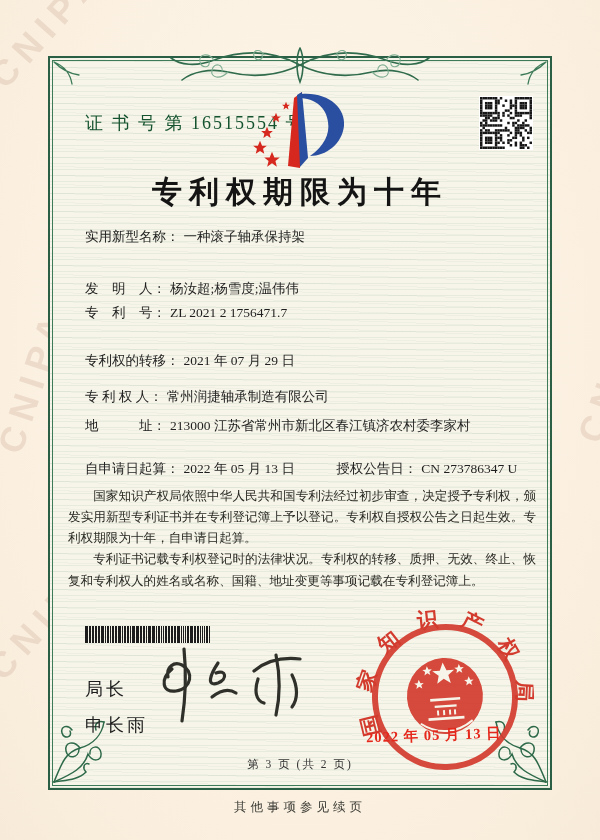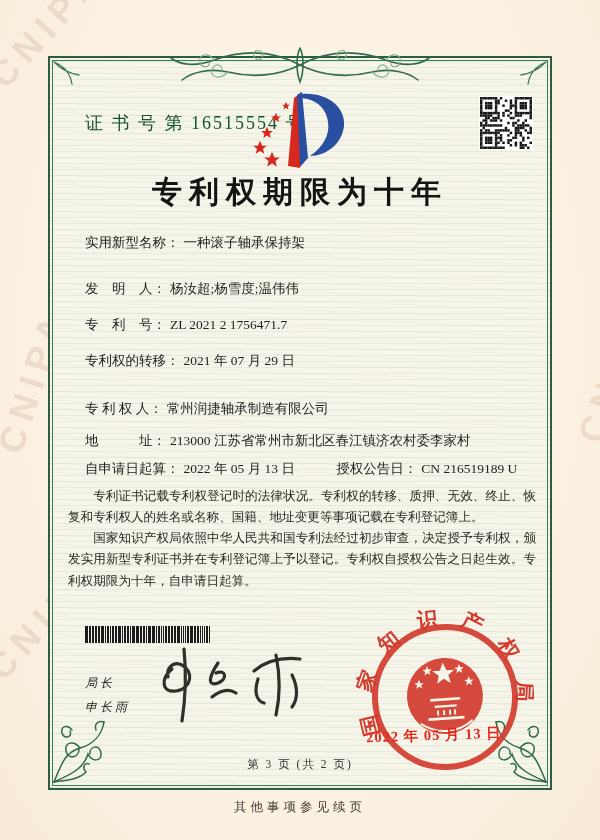--- a/index.html
+++ b/index.html
@@ -31,22 +31,22 @@
   .qr { position:absolute; left:479px; top:96px; width:54px; height:54px; background:#fff; padding:1px; }
   .row { position:absolute; left:85px; width:460px; font-size:13.5px; color:#1f1f1f; white-space:nowrap; }
   .flabel { color:#1f1f1f; }
   .fvalue { margin-left:4px; }
   .pair2 { margin-left:38px; }
   .paras { position:absolute; left:68px; top:486px; width:468px; font-size:12.6px;
            line-height:1.68; color:#2a2a25; text-align:justify; }
   .paras p { text-indent:2em; }
   .barcode { position:absolute; left:85px; top:626px; width:160px; height:17px;
              overflow:hidden; white-space:nowrap; font-size:0; }
-  .signer { position:absolute; left:85px; top:671px; font-size:12px; color:#1d1d1d;
-            letter-spacing:3px; line-height:2.0;font-style:italic; }
+  .signer { position:absolute; left:85px; top:671px; font-size:18px; color:#1d1d1d;
+            letter-spacing:3px; line-height:2.0; }
   .sig-svg { position:absolute; left:142px; top:643px; }
   .seal-svg { position:absolute; left:356px; top:608px; transform:rotate(-4deg); }
   .seal-date { position:absolute; left:366px; top:726px; font-size:14.5px; font-weight:bold;
                color:#e5271c; letter-spacing:1px; transform:rotate(-2deg); white-space:nowrap; }
   .footer-page { position:absolute; left:0; top:757px; width:100%; text-align:center;
                  font-size:11.5px; color:#333; letter-spacing:2px; }
   .cont-note { position:absolute; left:0; top:799px; width:100%; text-align:center;
                font-size:12.5px; color:#3a3a33; letter-spacing:4px; }
   svg { display:block; }
 </style>
@@ -344,46 +344,46 @@
       <rect x="19.84" y="49.6" width="2.48" height="2.48"></rect>
       <rect x="22.32" y="49.6" width="2.48" height="2.48"></rect>
       <rect x="39.68" y="49.6" width="2.48" height="2.48"></rect>
       <rect x="42.16" y="49.6" width="2.48" height="2.48"></rect>
       <rect x="47.12" y="49.6" width="2.48" height="2.48"></rect>
     </svg>
   </div>
 
 <div class="title">专利权期限为十年</div>
 
-<div class="row" style="top:234px">
+<div class="row" style="top:228px">
   <span class="flabel">实用新型名称：</span><span class="fvalue">一种滚子轴承保持架</span>
 </div>
 <div class="row" style="top:280px">
   <span class="flabel">发　明　人：</span><span class="fvalue">杨汝超;杨雪度;温伟伟</span>
 </div>
-<div class="row" style="top:316px">
+<div class="row" style="top:304px">
   <span class="flabel">专　利　号：</span><span class="fvalue">ZL 2021 2 1756471.7</span>
 </div>
 <div class="row" style="top:352px">
   <span class="flabel">专利权的转移：</span><span class="fvalue">2021 年 07 月 29 日</span>
 </div>
-<div class="row" style="top:400px">
+<div class="row" style="top:388px">
   <span class="flabel">专 利 权 人：</span><span class="fvalue">常州润捷轴承制造有限公司</span>
 </div>
-<div class="row" style="top:432px">
+<div class="row" style="top:417px">
   <span class="flabel">地　　　址：</span><span class="fvalue">213000 江苏省常州市新北区春江镇济农村委李家村</span>
 </div>
 <div class="row" style="top:460px">
   <span class="flabel">自申请日起算：</span><span class="fvalue">2022 年 05 月 13 日</span>
-  <span class="flabel pair2">授权公告日：</span><span class="fvalue">CN 216519189 U</span>
+  <span class="flabel pair2">授权公告日：</span><span class="fvalue">CN 273786347 U</span>
 </div>
 
 <div class="paras">
+  <p>国家知识产权局依照中华人民共和国专利法经过初步审查，决定授予专利权，颁发实用新型专利证书并在专利登记簿上予以登记。专利权自授权公告之日起生效。专利权期限为十年，自申请日起算。</p>
   <p>专利证书记载专利权登记时的法律状况。专利权的转移、质押、无效、终止、恢复和专利权人的姓名或名称、国籍、地址变更等事项记载在专利登记簿上。</p>
-  <p>国家知识产权局依照中华人民共和国专利法经过初步审查，决定授予专利权，颁发实用新型专利证书并在专利登记簿上予以登记。专利权自授权公告之日起生效。专利权期限为十年，自申请日起算。</p>
 </div>
 
 <div class="barcode"><span style="display:inline-block;height:17px;width:3px;margin-right:1px;background:#1c1c1c;vertical-align:top;"></span><span style="display:inline-block;height:17px;width:2px;margin-right:1px;background:#1c1c1c;vertical-align:top;"></span><span style="display:inline-block;height:17px;width:2px;margin-right:1px;background:#1c1c1c;vertical-align:top;"></span><span style="display:inline-block;height:17px;width:2px;margin-right:1px;background:#1c1c1c;vertical-align:top;"></span><span style="display:inline-block;height:17px;width:2px;margin-right:1px;background:#1c1c1c;vertical-align:top;"></span><span style="display:inline-block;height:17px;width:3px;margin-right:1px;background:#1c1c1c;vertical-align:top;"></span><span style="display:inline-block;height:17px;width:1px;margin-right:1px;background:#1c1c1c;vertical-align:top;"></span><span style="display:inline-block;height:17px;width:2px;margin-right:1px;background:#1c1c1c;vertical-align:top;"></span><span style="display:inline-block;height:17px;width:1px;margin-right:1px;background:#1c1c1c;vertical-align:top;"></span><span style="display:inline-block;height:17px;width:2px;margin-right:1px;background:#1c1c1c;vertical-align:top;"></span><span style="display:inline-block;height:17px;width:2px;margin-right:1px;background:#1c1c1c;vertical-align:top;"></span><span style="display:inline-block;height:17px;width:3px;margin-right:1px;background:#1c1c1c;vertical-align:top;"></span><span style="display:inline-block;height:17px;width:1px;margin-right:1px;background:#1c1c1c;vertical-align:top;"></span><span style="display:inline-block;height:17px;width:2px;margin-right:1px;background:#1c1c1c;vertical-align:top;"></span><span style="display:inline-block;height:17px;width:2px;margin-right:1px;background:#1c1c1c;vertical-align:top;"></span><span style="display:inline-block;height:17px;width:1px;margin-right:1px;background:#1c1c1c;vertical-align:top;"></span><span style="display:inline-block;height:17px;width:3px;margin-right:1px;background:#1c1c1c;vertical-align:top;"></span><span style="display:inline-block;height:17px;width:3px;margin-right:1px;background:#1c1c1c;vertical-align:top;"></span><span style="display:inline-block;height:17px;width:2px;margin-right:1px;background:#1c1c1c;vertical-align:top;"></span><span style="display:inline-block;height:17px;width:2px;margin-right:1px;background:#1c1c1c;vertical-align:top;"></span><span style="display:inline-block;height:17px;width:1px;margin-right:1px;background:#1c1c1c;vertical-align:top;"></span><span style="display:inline-block;height:17px;width:3px;margin-right:1px;background:#1c1c1c;vertical-align:top;"></span><span style="display:inline-block;height:17px;width:3px;margin-right:1px;background:#1c1c1c;vertical-align:top;"></span><span style="display:inline-block;height:17px;width:1px;margin-right:1px;background:#1c1c1c;vertical-align:top;"></span><span style="display:inline-block;height:17px;width:2px;margin-right:1px;background:#1c1c1c;vertical-align:top;"></span><span style="display:inline-block;height:17px;width:1px;margin-right:1px;background:#1c1c1c;vertical-align:top;"></span><span style="display:inline-block;height:17px;width:1px;margin-right:1px;background:#1c1c1c;vertical-align:top;"></span><span style="display:inline-block;height:17px;width:2px;margin-right:1px;background:#1c1c1c;vertical-align:top;"></span><span style="display:inline-block;height:17px;width:2px;margin-right:1px;background:#1c1c1c;vertical-align:top;"></span><span style="display:inline-block;height:17px;width:2px;margin-right:1px;background:#1c1c1c;vertical-align:top;"></span><span style="display:inline-block;height:17px;width:2px;margin-right:1px;background:#1c1c1c;vertical-align:top;"></span><span style="display:inline-block;height:17px;width:3px;margin-right:1px;background:#1c1c1c;vertical-align:top;"></span><span style="display:inline-block;height:17px;width:1px;margin-right:1px;background:#1c1c1c;vertical-align:top;"></span><span style="display:inline-block;height:17px;width:1px;margin-right:1px;background:#1c1c1c;vertical-align:top;"></span><span style="display:inline-block;height:17px;width:1px;margin-right:1px;background:#1c1c1c;vertical-align:top;"></span><span style="display:inline-block;height:17px;width:2px;margin-right:1px;background:#1c1c1c;vertical-align:top;"></span><span style="display:inline-block;height:17px;width:3px;margin-right:1px;background:#1c1c1c;vertical-align:top;"></span><span style="display:inline-block;height:17px;width:2px;margin-right:1px;background:#1c1c1c;vertical-align:top;"></span><span style="display:inline-block;height:17px;width:2px;margin-right:1px;background:#1c1c1c;vertical-align:top;"></span><span style="display:inline-block;height:17px;width:1px;margin-right:1px;background:#1c1c1c;vertical-align:top;"></span><span style="display:inline-block;height:17px;width:1px;margin-right:1px;background:#1c1c1c;vertical-align:top;"></span><span style="display:inline-block;height:17px;width:1px;margin-right:1px;background:#1c1c1c;vertical-align:top;"></span><span style="display:inline-block;height:17px;width:2px;margin-right:1px;background:#1c1c1c;vertical-align:top;"></span><span style="display:inline-block;height:17px;width:1px;margin-right:1px;background:#1c1c1c;vertical-align:top;"></span></div>
 
 <div class="signer">
   <div>局长</div>
   <div>申长雨</div>
 </div>
 
 <svg class="sig-svg" width="185" height="82" viewBox="0 0 185 82">

